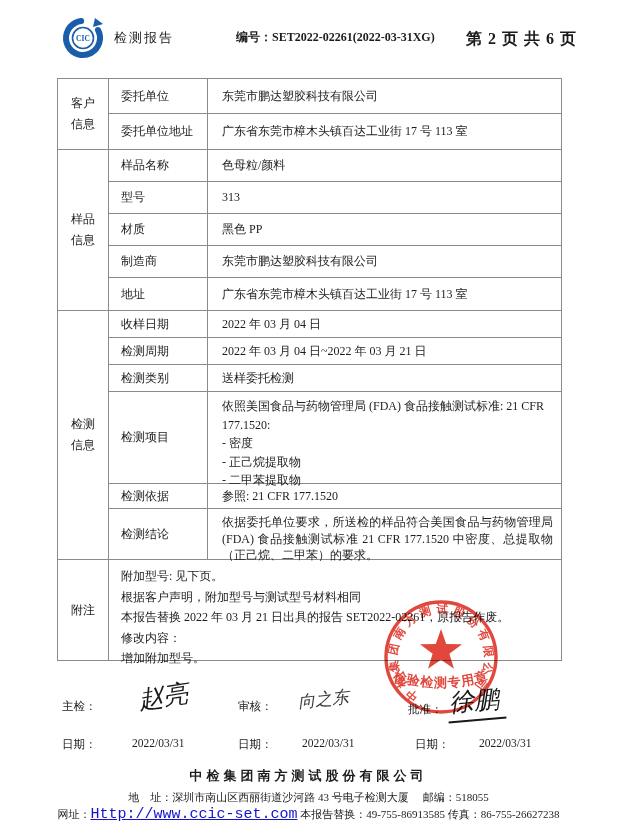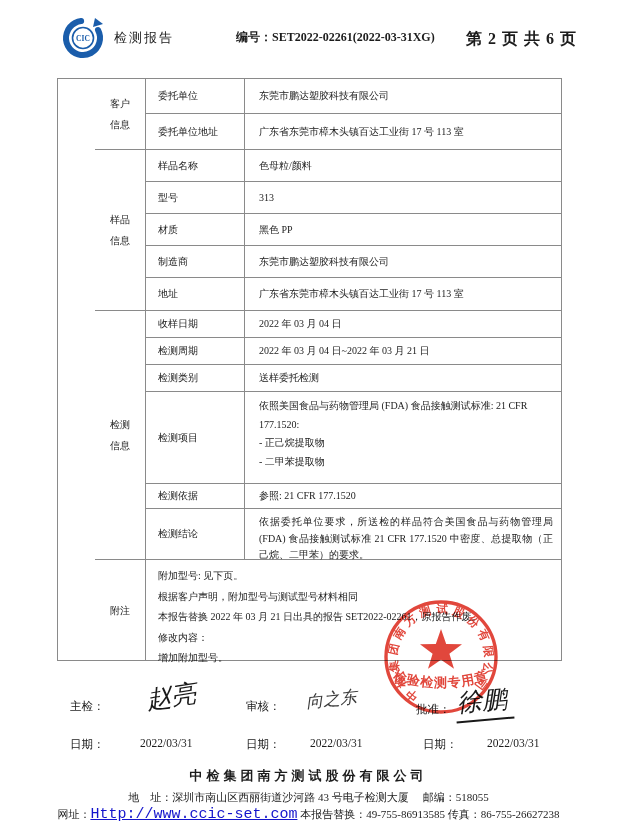--- a/index.html
+++ b/index.html
@@ -9,42 +9,42 @@
     overflow:hidden;margin:0 auto;
   }
   
   .hdr-logo{position:absolute;left:59px;top:15px;width:48px;height:46px;}
   .hdr-title{position:absolute;left:114px;top:29px;font-size:13px;font-weight:normal;letter-spacing:2px;}
   .hdr-no{position:absolute;left:236px;top:29px;font-size:12px;font-weight:bold;white-space:nowrap;}
   .hdr-page{position:absolute;left:466px;top:29px;font-size:16px;font-weight:bold;white-space:nowrap;letter-spacing:1px;}
   
   .tbl{
     position:absolute;left:57px;top:78px;width:505px;
-    border:1px solid #8a8a8a;box-sizing:border-box;font-size:10px;padding-left:37px;
+    border:1px solid #8a8a8a;box-sizing:border-box;font-size:12px;
   }
   .sec{display:flex;border-bottom:1px solid #8a8a8a;}
   .sec:last-child{border-bottom:none;}
   .sec-label{
     width:51px;flex:0 0 51px;border-right:1px solid #8a8a8a;
     display:flex;align-items:center;justify-content:center;box-sizing:border-box;
   }
   .sec-label span{display:block;width:2.3em;text-align:center;line-height:21px;}
   .sec-rows{flex:1;display:flex;flex-direction:column;min-width:0;}
   .row{display:flex;border-bottom:1px solid #8a8a8a;box-sizing:border-box;}
   .row:last-child{border-bottom:none;}
   .cell-label{
     width:99px;flex:0 0 99px;border-right:1px solid #8a8a8a;
     display:flex;align-items:center;padding-left:12px;box-sizing:border-box;
   }
   .cell-value{flex:1;display:flex;align-items:center;padding-left:14px;box-sizing:border-box;min-width:0;}
   .cell-value.multi{display:block;padding-top:5px;line-height:18.5px;}
   .cell-value.para{display:block;padding:5px 8px 0 14px;line-height:16.5px;text-align:justify;}
   .notes-cell{flex:1;display:block;padding:6px 10px 0 12px;box-sizing:border-box;line-height:20.5px;}
   
-  .sig-layer{position:absolute;left:8px;top:0;width:536px;height:840px;font-size:11.5px;}
+  .sig-layer{position:absolute;left:0;top:0;width:536px;height:840px;font-size:11.5px;}
   .sig-label{position:absolute;white-space:nowrap;}
   .sig-name{
     position:absolute;font-style:italic;font-family:"DejaVu Serif",serif;
     color:#191919;white-space:nowrap;
   }
   .sig-chief{left:138px;top:680px;font-size:25px;transform:rotate(-9deg);}
   .sig-review{left:298px;top:688px;font-size:17px;transform:rotate(-6deg);color:#3c3c3c;}
   .sig-approve{left:447px;top:684px;font-size:25px;transform:rotate(-5deg);border-bottom:2px solid #191919;padding:0 6px 2px 2px;}
   .date-val{position:absolute;white-space:nowrap;font-size:11.5px;}
   
@@ -137,20 +137,21 @@
         </div>
         <div class="row" style="height:27px">
           <div class="cell-label">检测类别</div>
           <div class="cell-value">送样委托检测</div>
         </div>
         <div class="row" style="height:92px">
           <div class="cell-label">检测项目</div>
           <div class="cell-value multi">
             <div>依照美国食品与药物管理局 (FDA) 食品接触测试标准: 21 CFR</div>
             <div>177.1520:</div>
+            <div>- 密度</div>
             <div>- 正己烷提取物</div>
             <div>- 二甲苯提取物</div>
           </div>
         </div>
         <div class="row" style="height:25px">
           <div class="cell-label">检测依据</div>
           <div class="cell-value">参照: 21 CFR 177.1520</div>
         </div>
         <div class="row" style="height:50px">
           <div class="cell-label">检测结论</div>

